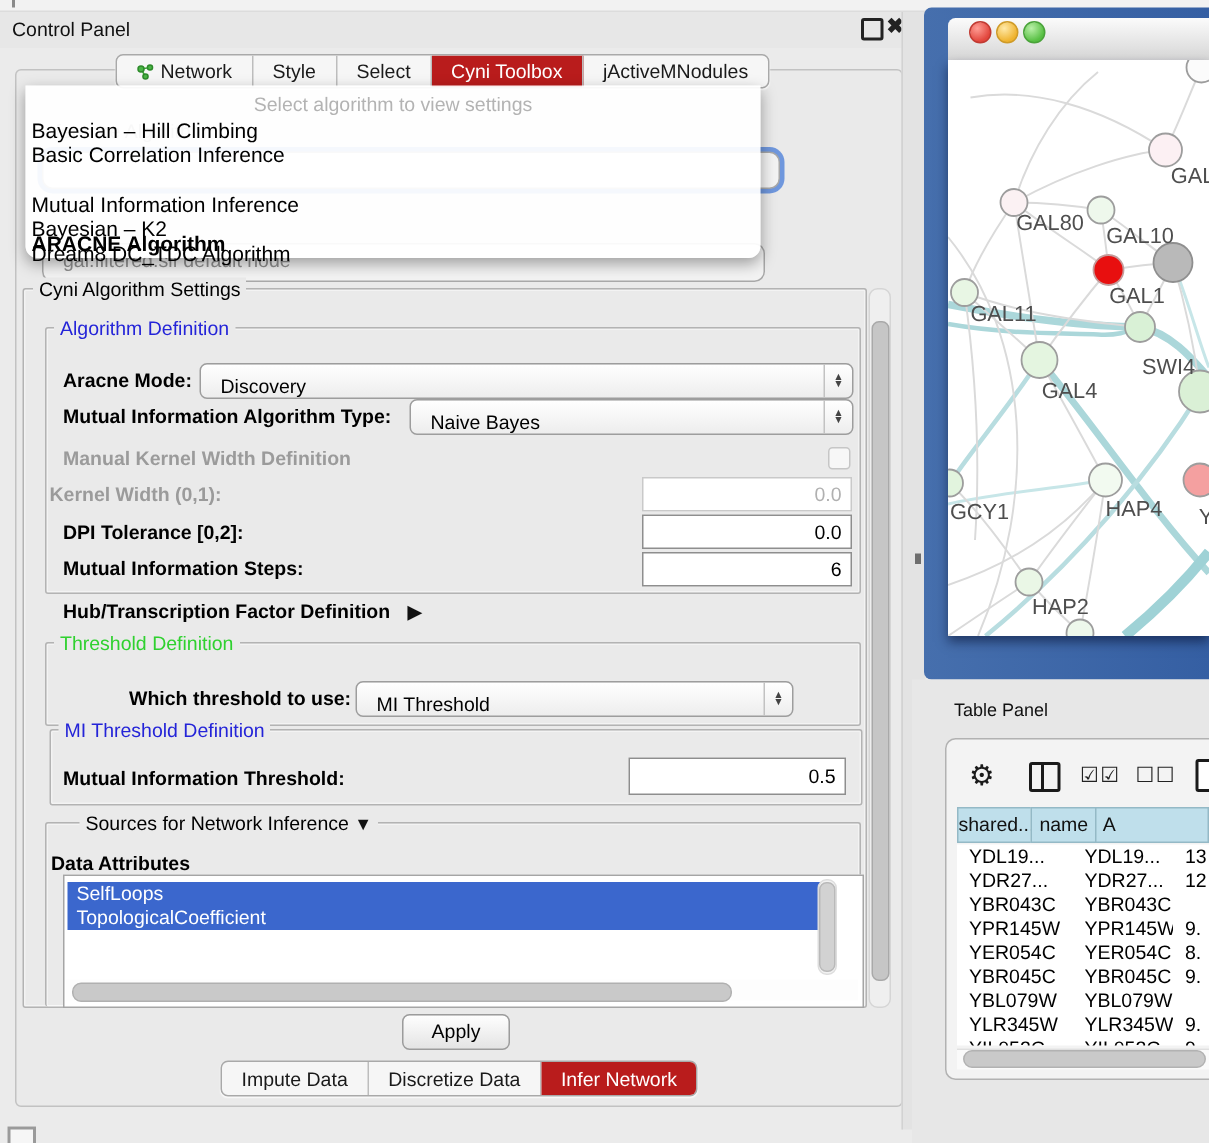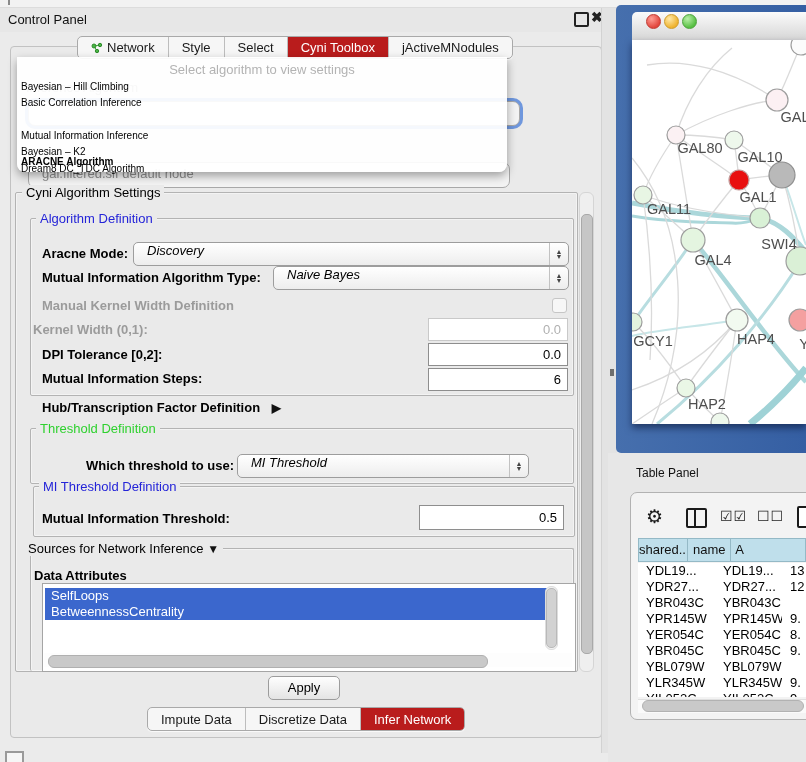--- a/index.html
+++ b/index.html
@@ -24,29 +24,29 @@
   #cp-tabs{left:77px;top:36px;height:21px;}
   #bottom-tabs{left:147px;top:707px;height:22px;}
   
   #ghost-layer .ghost-combo{position:absolute;border:1px solid #a8a8a8;border-radius:7px;background:#f3f3f3;}
   #ghost-ring{left:28px;top:101px;width:490px;height:23px;box-shadow:0 0 0 3px #6f97dd;}
   #ghost-combo2{left:28px;top:162px;width:480px;height:24px;}
   .ghost-text{position:absolute;font-size:13px;color:#8f8f8f;}
   #algo-popup{left:17px;top:57px;width:490px;height:115px;background:rgba(255,255,255,0.93);
       border-radius:0 0 8px 8px;box-shadow:0 4px 10px rgba(0,0,0,0.35);z-index:5;}
   #popup-title{left:0;top:5px;width:100%;text-align:center;font-size:13px;color:#b3b3b3;}
-  .algo-item{position:absolute;left:3px;width:480px;height:16px;font-size:10px;color:#000;padding-left:1px;line-height:16px;}
+  .algo-item{position:absolute;left:3px;width:480px;height:16px;font-size:14px;color:#000;padding-left:1px;line-height:16px;}
   .algo-item.bold{font-weight:bold;}
   
   .grp{position:absolute;border:1px solid #b3b3b3;border-radius:2px;box-shadow:inset 0 0 0 1px rgba(255,255,255,.45);}
   .grp-label{position:absolute;font-size:13px;background:#eaeaea;padding:0 4px;white-space:nowrap;}
   .lbl{position:absolute;font-size:13px;font-weight:bold;color:#000;white-space:nowrap;}
   .lbl.dis{color:#9b9b9b;}
   .combo{position:absolute;height:22px;border:1px solid #9d9d9d;border-radius:5px;
-     background:linear-gradient(#ffffff,#ededed);display:flex;align-items:flex-start;font-style:italic;}
+     background:linear-gradient(#ffffff,#ededed);display:flex;align-items:flex-end;}
   .combo .cval{font-size:13px;color:#000;padding-left:13px;flex:1;}
   .combo .stepper{width:18px;height:100%;display:flex;flex-direction:column;align-items:center;justify-content:center;
      font-size:7px;color:#444;line-height:5px;border-left:1px solid #c2c2c2;}
   .field{position:absolute;height:21px;border:1px solid #8e8e8e;background:#fff;
      font-size:13px;color:#000;text-align:right;padding-right:6px;line-height:21px;}
   .field.dis{border-color:#c9c9c9;color:#b0b0b0;}
   #mkw-check{left:552px;top:298px;width:13px;height:13px;border:1px solid #c6c6c6;border-radius:3px;background:#f7f7f7;}
   .tri{display:inline-block;font-size:12px;color:#111;}
   
   #attr-list{left:42px;top:583px;width:532px;height:87px;background:#fff;border:1px solid #a5a5a5;overflow:hidden;}
@@ -203,28 +203,28 @@
       <span>▼</span>
     </span>
 </div>
 
 <div class="grp" style="left:33px;top:486px;width:540px;height:49px;"></div>
 <div class="grp-label" style="left:39px;top:479px;color:#2424d8;">MI Threshold Definition</div>
 <div class="lbl" style="left:42px;top:511px;">Mutual Information Threshold:</div>
 <div class="field" style="left:419px;top:505px;width:137px;height:23px;line-height:23px;">0.5</div>
 
 <div class="grp" style="left:30px;top:548px;width:542px;height:122px;border-bottom:none;"></div>
-<div class="grp-label" style="left:24px;top:541px;color:#000;">
+<div class="grp-label" style="left:53px;top:541px;color:#000;">
   <span>Sources for Network Inference</span>
   <span class="tri">▼</span>
 </div>
 <div class="lbl" style="left:34px;top:568px;">Data Attributes</div>
 <div class="abs" id="attr-list">
     <div class="attr-item" style="top: 4px; background: rgb(59, 103, 205);">SelfLoops</div>
-    <div class="attr-item" style="top: 20.2px; background: rgb(59, 103, 205);">BetweennessCentrality</div>
+    <div class="attr-item" style="top: 20.2px; background: rgb(59, 103, 205);">TopologicalCoefficient</div>
   </div>
 <div class="abs" id="attr-vscroll"></div>
 <div class="abs" id="attr-vthumb"></div>
 <div class="abs" id="attr-hscroll"></div>
 <div class="abs" id="attr-hthumb"></div>
 
 <div class="abs" id="set-scroll"></div>
 <div class="abs" id="set-thumb"></div>
 
 <div class="abs" id="apply-btn">Apply</div>

